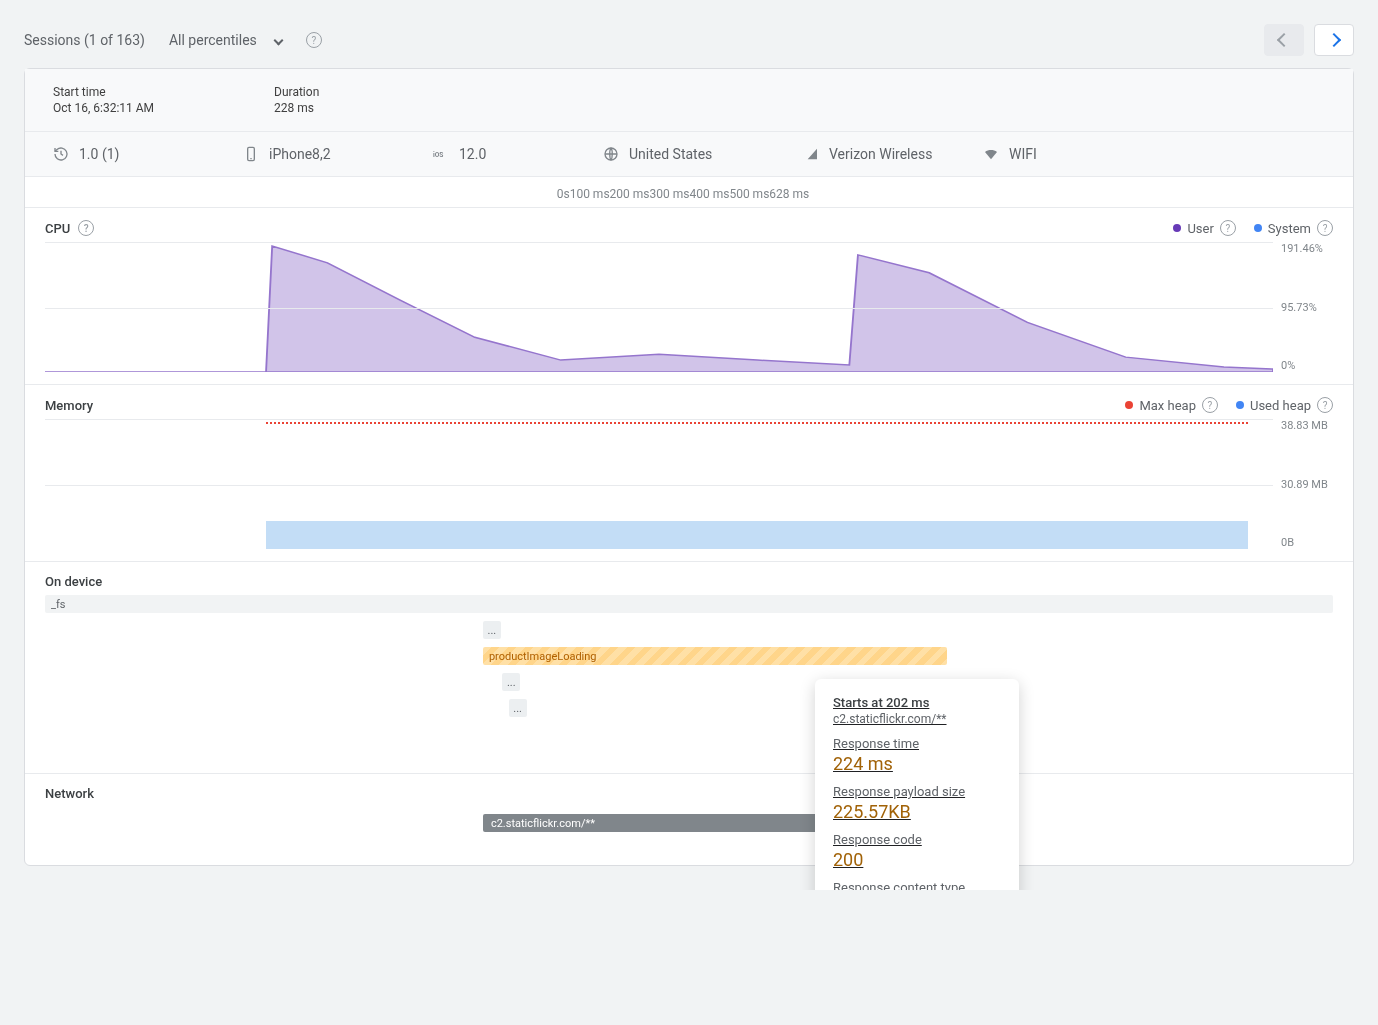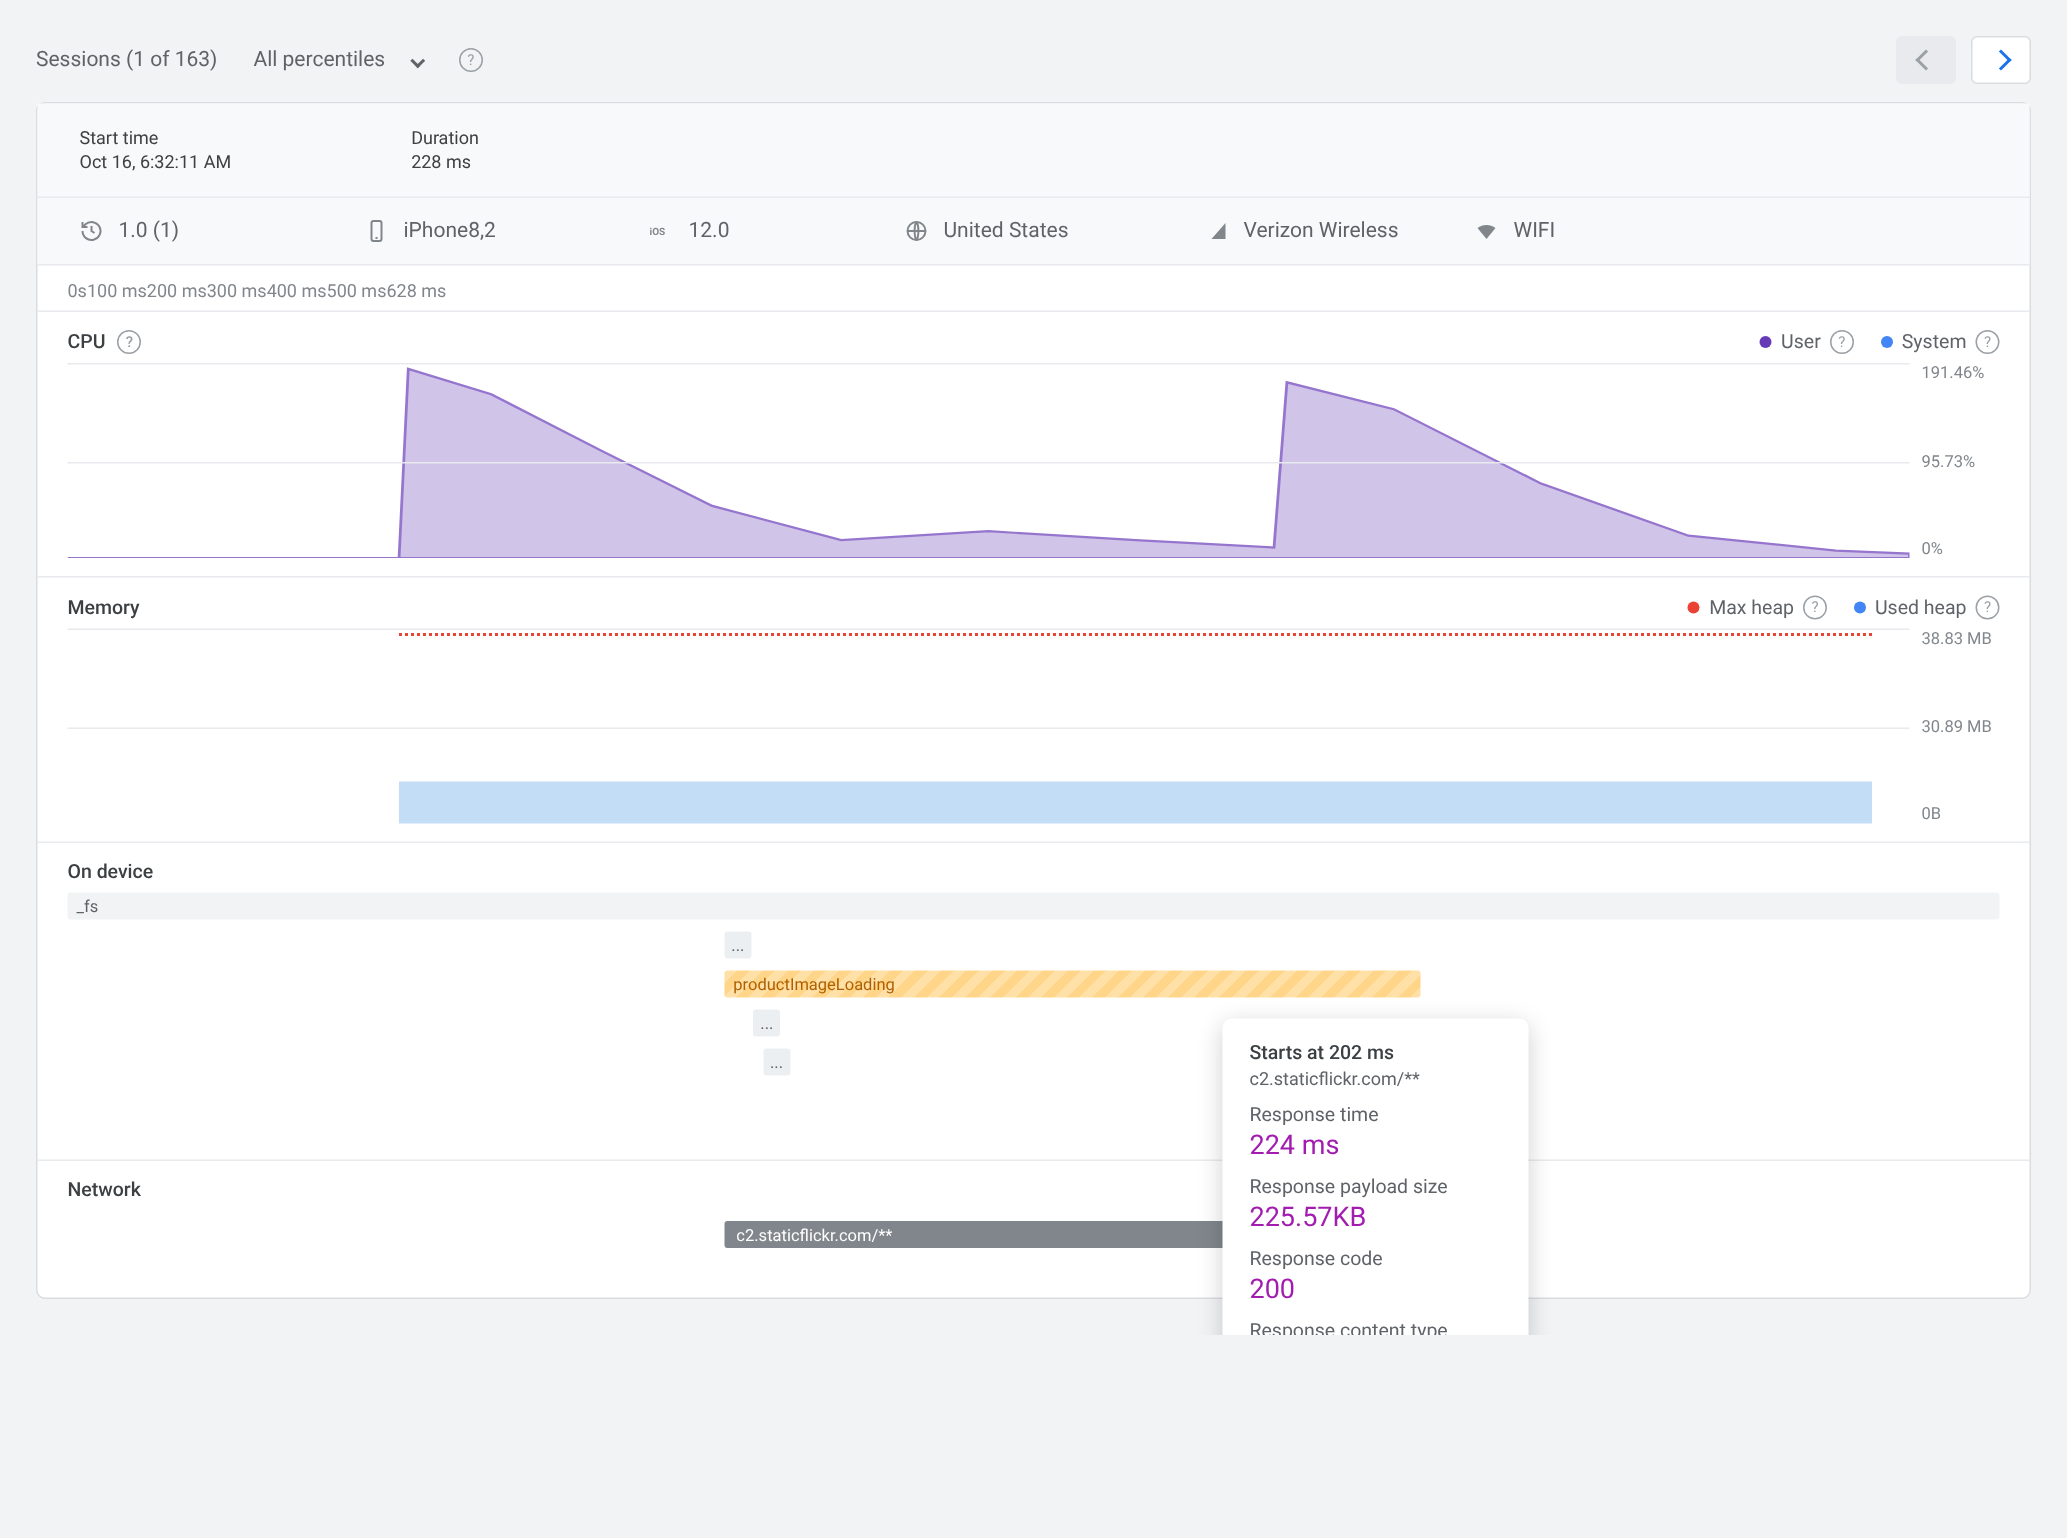--- a/index.html
+++ b/index.html
@@ -58,21 +58,21 @@
   .meta-item { display: flex; align-items: center; gap: 10px; color: #5f6368; font-size: 14px; }
   .meta-item.version { flex: 0 0 180px; }
   .meta-item.device  { flex: 0 0 180px; }
   .meta-item.os      { flex: 0 0 160px; }
   .meta-item.country { flex: 0 0 190px; }
   .meta-item.carrier { flex: 0 0 170px; }
   .icon-sm { width: 16px; height: 16px; color: #80868b; flex: 0 0 16px; }
 
   .timeline-axis {
     display: flex;
-    justify-content: flex-start;
+    justify-content: center;
     padding: 10px 32px 6px 20px;
     color: #80868b; font-size: 12px;
     border-bottom: 1px solid #e8eaed;
   }
   .panel { padding: 12px 20px; border-bottom: 1px solid #e8eaed; position: relative; }
   .panel-header { display: flex; align-items: flex-end; margin-bottom: 6px; }
   .panel-title { font-weight: 500; color: #3c4043; font-size: 13px; display:flex; align-items:center; gap:8px;}
   .legend { margin-left: auto; display: flex; gap: 18px; align-items: center; color: #5f6368; font-size: 13px;}
   .legend-item { display: flex; align-items: center; gap: 6px; }
   .dot { width: 8px; height: 8px; border-radius: 50%; display: inline-block; }
@@ -124,26 +124,26 @@
     background: #80868b; color: #fff; font-size: 11px;
     display:flex; align-items:center; padding:0 8px; border-radius:2px;
   }
 
   .tooltip {
     position: absolute;
     left: 790px; top: 610px;
     width: 204px;
     background: #fff; border-radius: 6px;
     box-shadow: 0 4px 16px rgba(0,0,0,0.18);
-    padding: 16px 18px; z-index: 10;
+    padding: 16px 18px; z-index: 10; text-decoration: underline;
   }
   .tooltip .tt-title { font-weight: 500; font-size: 13px; color: #3c4043; }
   .tooltip .tt-sub { color: #5f6368; font-size: 12px; margin-top: 2px; margin-bottom: 10px;}
   .tooltip .tt-label { color: #5f6368; font-size: 13px; margin-top: 10px;}
-  .tooltip .tt-value { font-size: 18px; color: #a21caf; margin-top: 2px;}
+  .tooltip .tt-value { font-size: 18px; color: #a16207; margin-top: 2px;}
   .chev { width: 10px; height: 10px; border-right: 2px solid currentColor; border-bottom: 2px solid currentColor; display:inline-block;}
   .chev.left  { transform: rotate(135deg); color:#9aa0a6;}
   .chev.right { transform: rotate(-45deg); color:#1a73e8;}
   .chev.down  { transform: rotate(45deg); color:#5f6368; width:7px; height:7px;}
 </style>
 </head>
 <body>
 
 <div class="topbar">
   <span class="label">Sessions (1 of 163)</span>

